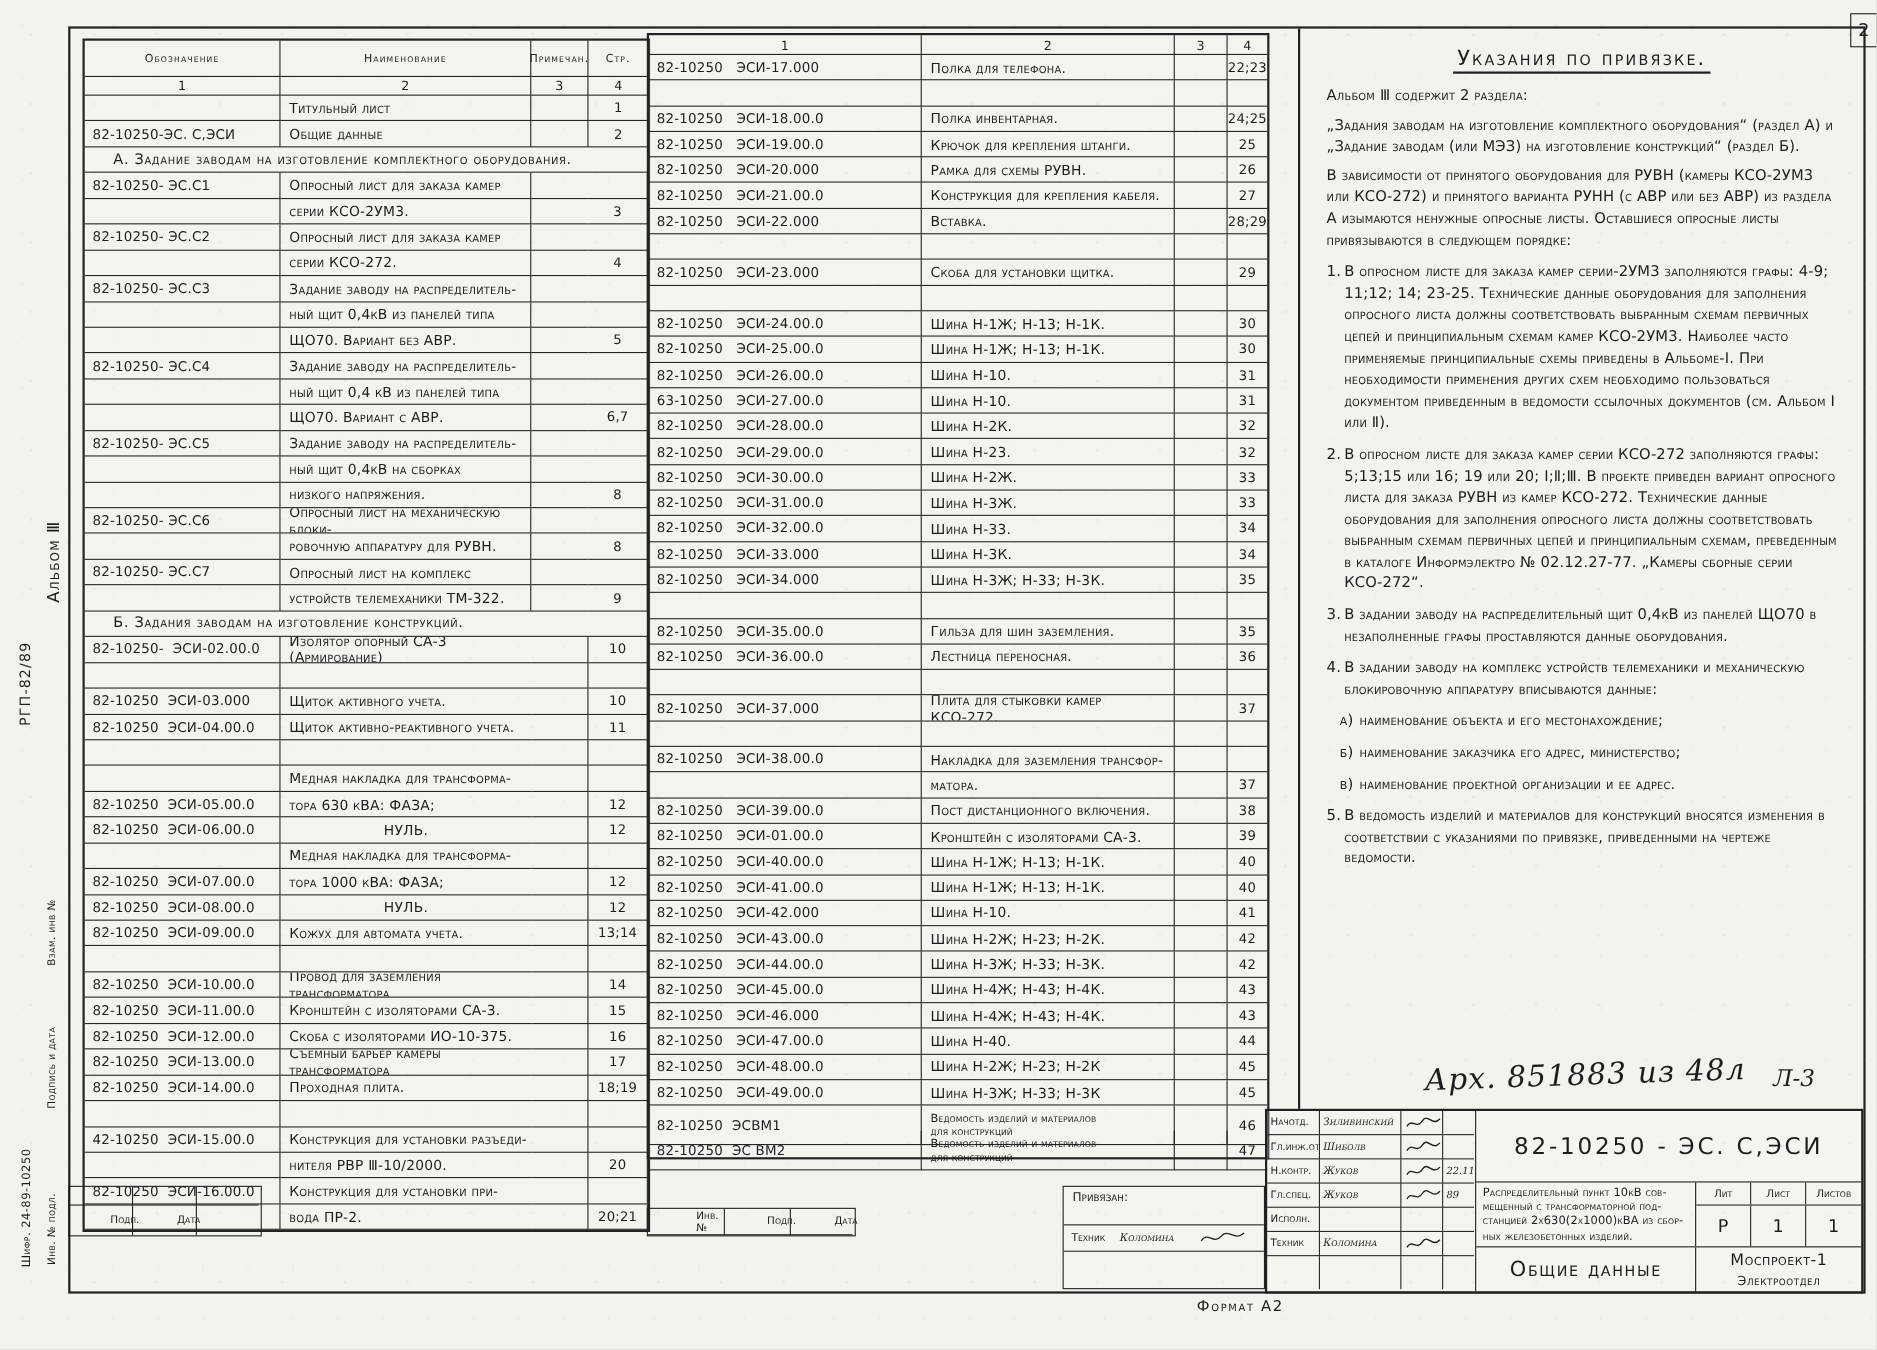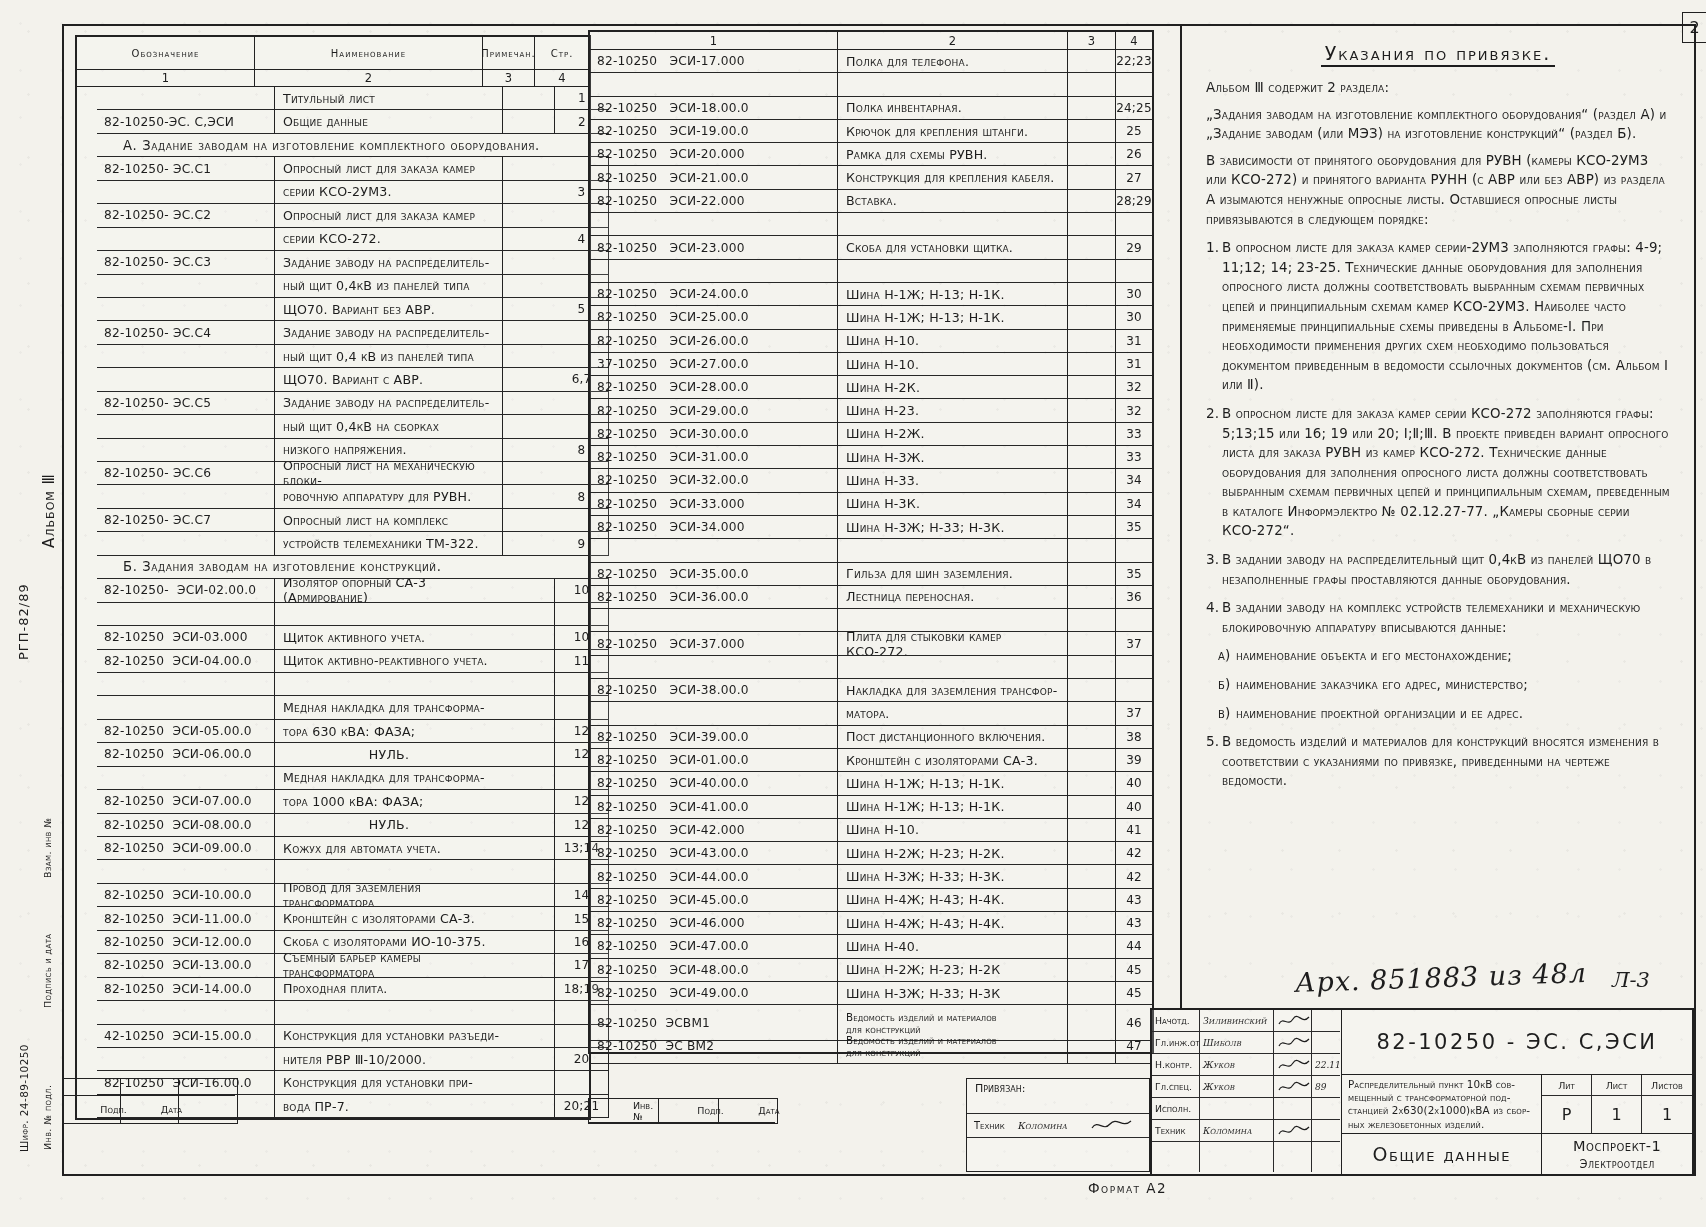--- a/index.html
+++ b/index.html
@@ -19,21 +19,21 @@
   
   .lt{position:absolute;left:75px;top:35px;width:512px;border:2px solid #222;background:rgba(255,255,255,.15);}
   .lt-title{height:43px;border-bottom:1.6px solid #222;display:flex;align-items:center;
             padding-left:28px;font-size:17px;letter-spacing:2.5px;font-variant:small-caps;}
   .hdr{display:grid;grid-template-columns:178px 228px 52px 54px;}
   .hdr>div{border-right:1.2px solid #222;border-bottom:1.6px solid #222;display:flex;align-items:center;
            justify-content:center;font-variant:small-caps;}
   .hdr>div:last-child{border-right:none;}
   .lt-head>div{height:32px;font-size:10px;letter-spacing:1px;}
   .lt-nums>div{height:16px;font-size:11.5px;}
-  .rows{display:grid;grid-template-columns:178px 228px 52px 54px;grid-auto-rows:23.45px;padding-left:20px;}
+  .rows{display:grid;grid-template-columns:178px 228px 52px 54px;grid-auto-rows:23.45px;}
   .mrows{display:grid;grid-template-columns:248px 230px 48px 36px;grid-auto-rows:23.3px;}
   .cell{border-right:1.2px solid #222;border-bottom:1.1px solid #262626;overflow:hidden;
         display:flex;align-items:center;font-size:12.6px;font-variant:small-caps;letter-spacing:.2px;}
   .cell:nth-child(4n){border-right:none;}
   .cd{padding-left:7px;white-space:pre;font-size:12.2px;}
   .cn{padding-left:8px;}
   .cs{justify-content:center;font-size:12px;}
   .ctr{justify-content:center;padding-left:0;}
   .sec{grid-column:1/-1;border-bottom:1.1px solid #262626;display:flex;align-items:center;
        padding-left:26px;font-size:13.2px;font-variant:small-caps;letter-spacing:.6px;}
@@ -295,21 +295,21 @@
         <div class="cell cs"></div>
         <div class="cell cd"></div>
         <div class="cell cn">нителя РВР Ⅲ-10/2000.</div>
         <div class="cell "></div>
         <div class="cell cs">20</div>
         <div class="cell cd">82-10250  ЭСИ-16.00.0</div>
         <div class="cell cn">Конструкция для установки при-</div>
         <div class="cell "></div>
         <div class="cell cs"></div>
         <div class="cell cd"></div>
-        <div class="cell cn">вода ПР-7.</div>
+        <div class="cell cn">вода ПР-2.</div>
         <div class="cell "></div>
         <div class="cell cs">20;21</div>
       </div>
   </div>
 
   <div class="mt">
     <div class="mt-nums">
       <div>1</div>
       <div>2</div>
       <div>3</div>
@@ -361,21 +361,21 @@
         <div class="cell "></div>
         <div class="cell cs">30</div>
         <div class="cell cd">82-10250   ЭСИ-25.00.0</div>
         <div class="cell cn">Шина Н-1Ж; Н-13; Н-1К.</div>
         <div class="cell "></div>
         <div class="cell cs">30</div>
         <div class="cell cd">82-10250   ЭСИ-26.00.0</div>
         <div class="cell cn">Шина Н-10.</div>
         <div class="cell "></div>
         <div class="cell cs">31</div>
-        <div class="cell cd">37-10250   ЭСИ-27.00.0</div>
+        <div class="cell cd">63-10250   ЭСИ-27.00.0</div>
         <div class="cell cn">Шина Н-10.</div>
         <div class="cell "></div>
         <div class="cell cs">31</div>
         <div class="cell cd">82-10250   ЭСИ-28.00.0</div>
         <div class="cell cn">Шина Н-2К.</div>
         <div class="cell "></div>
         <div class="cell cs">32</div>
         <div class="cell cd">82-10250   ЭСИ-29.00.0</div>
         <div class="cell cn">Шина Н-23.</div>
         <div class="cell "></div>

